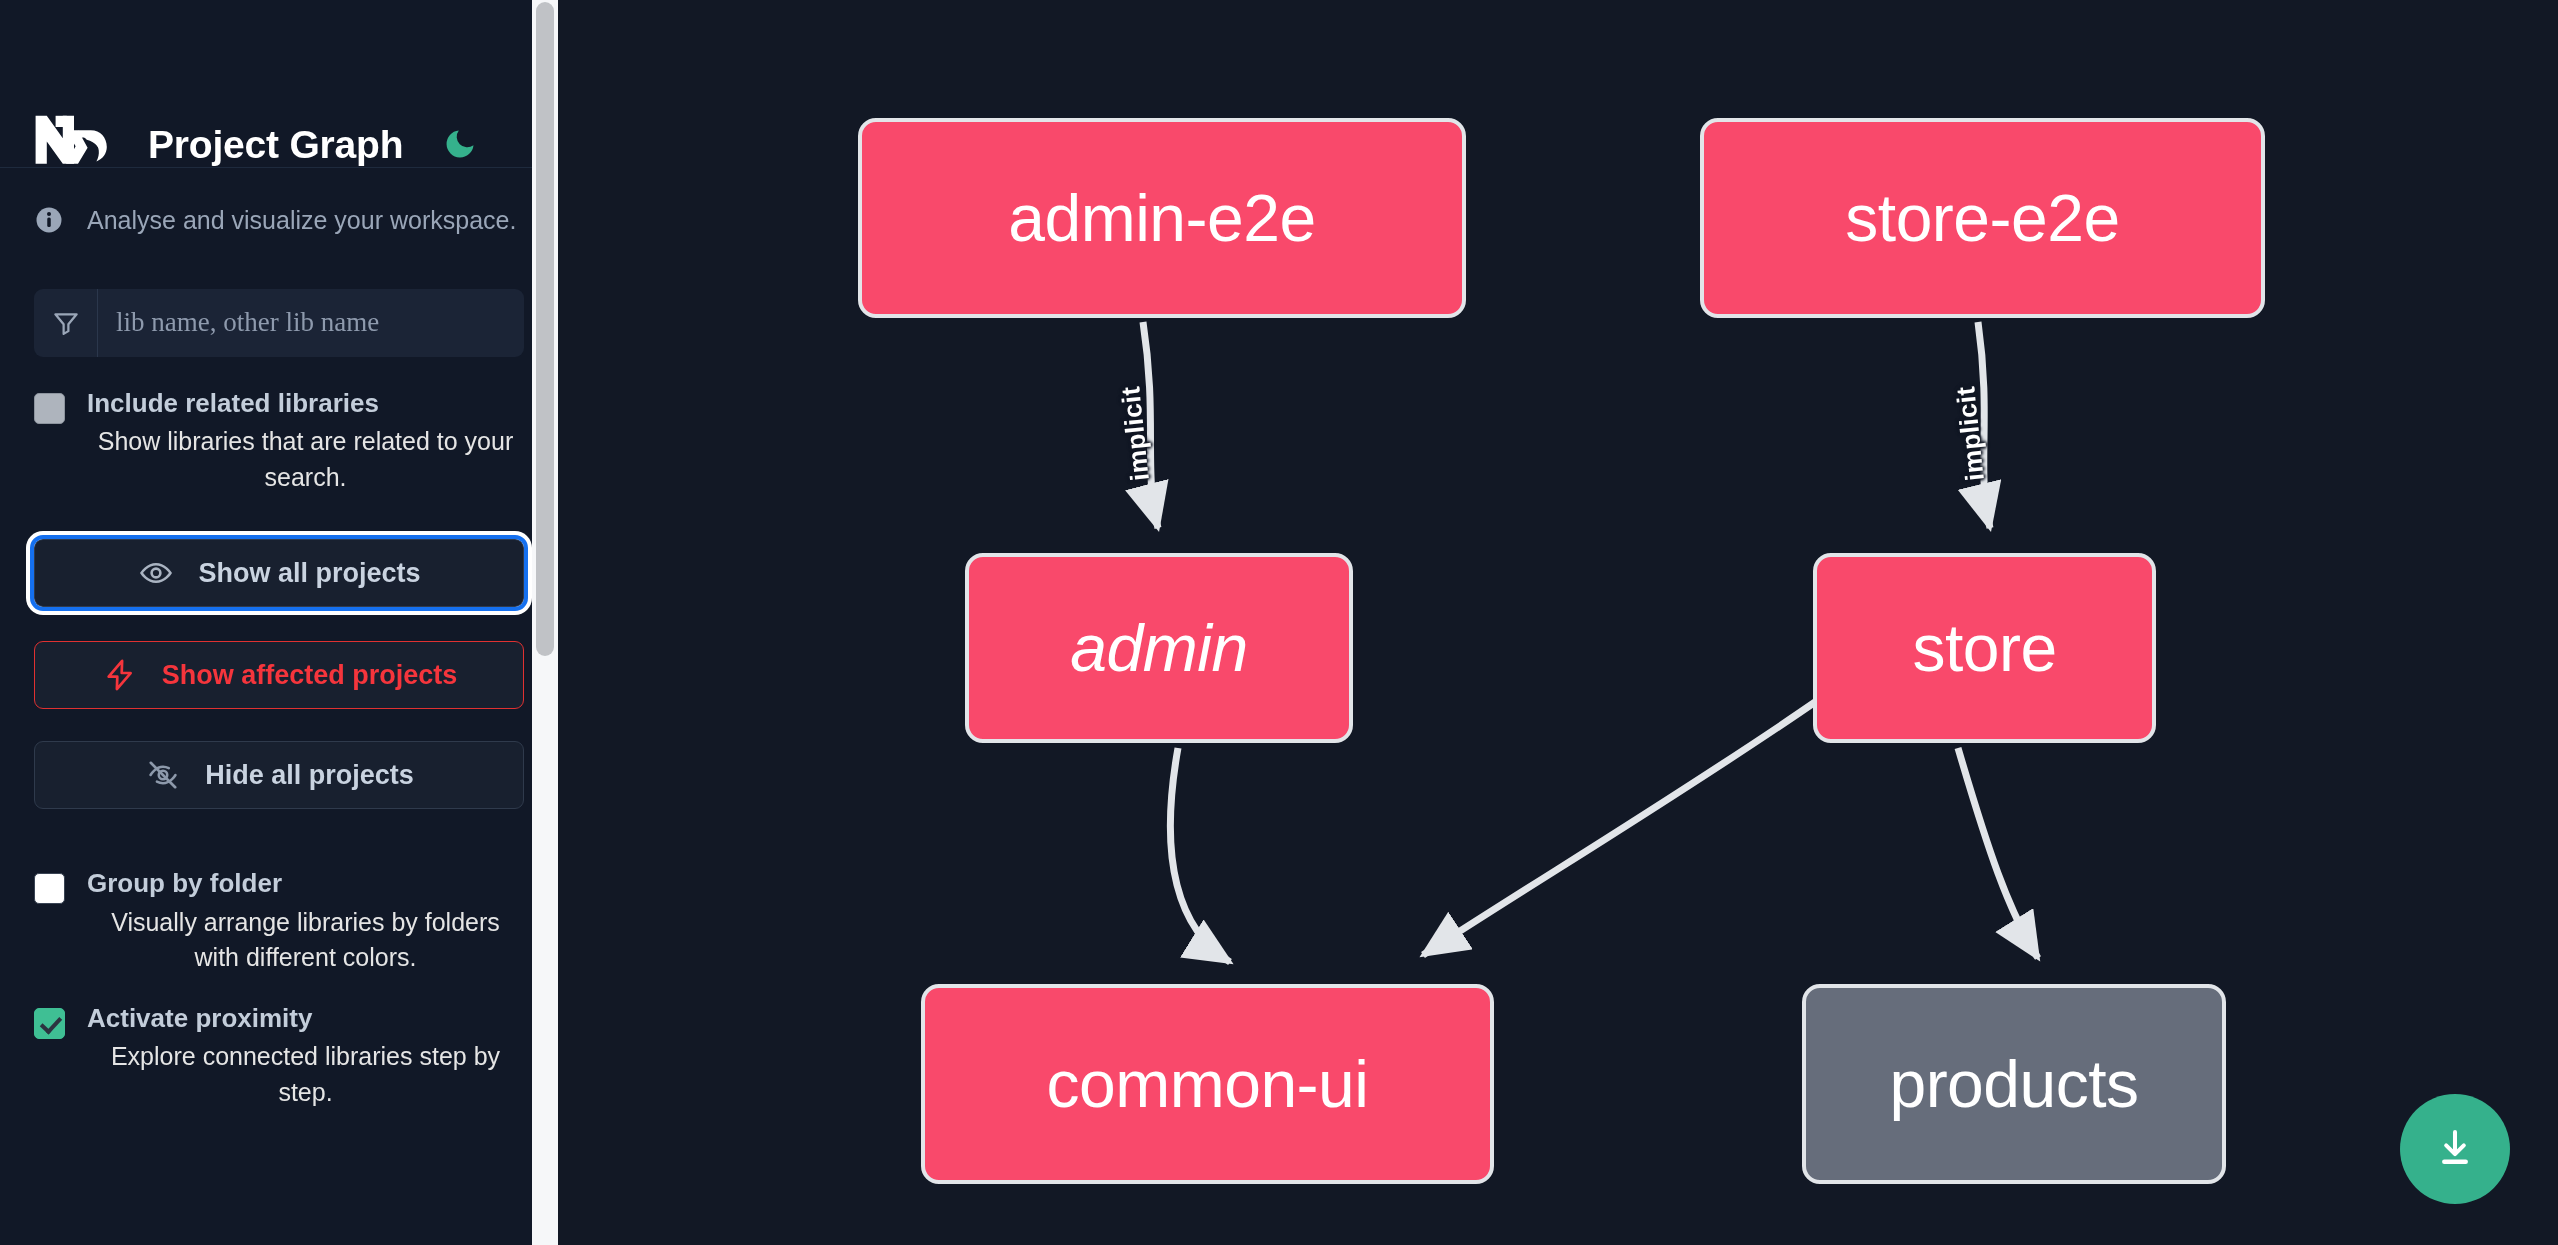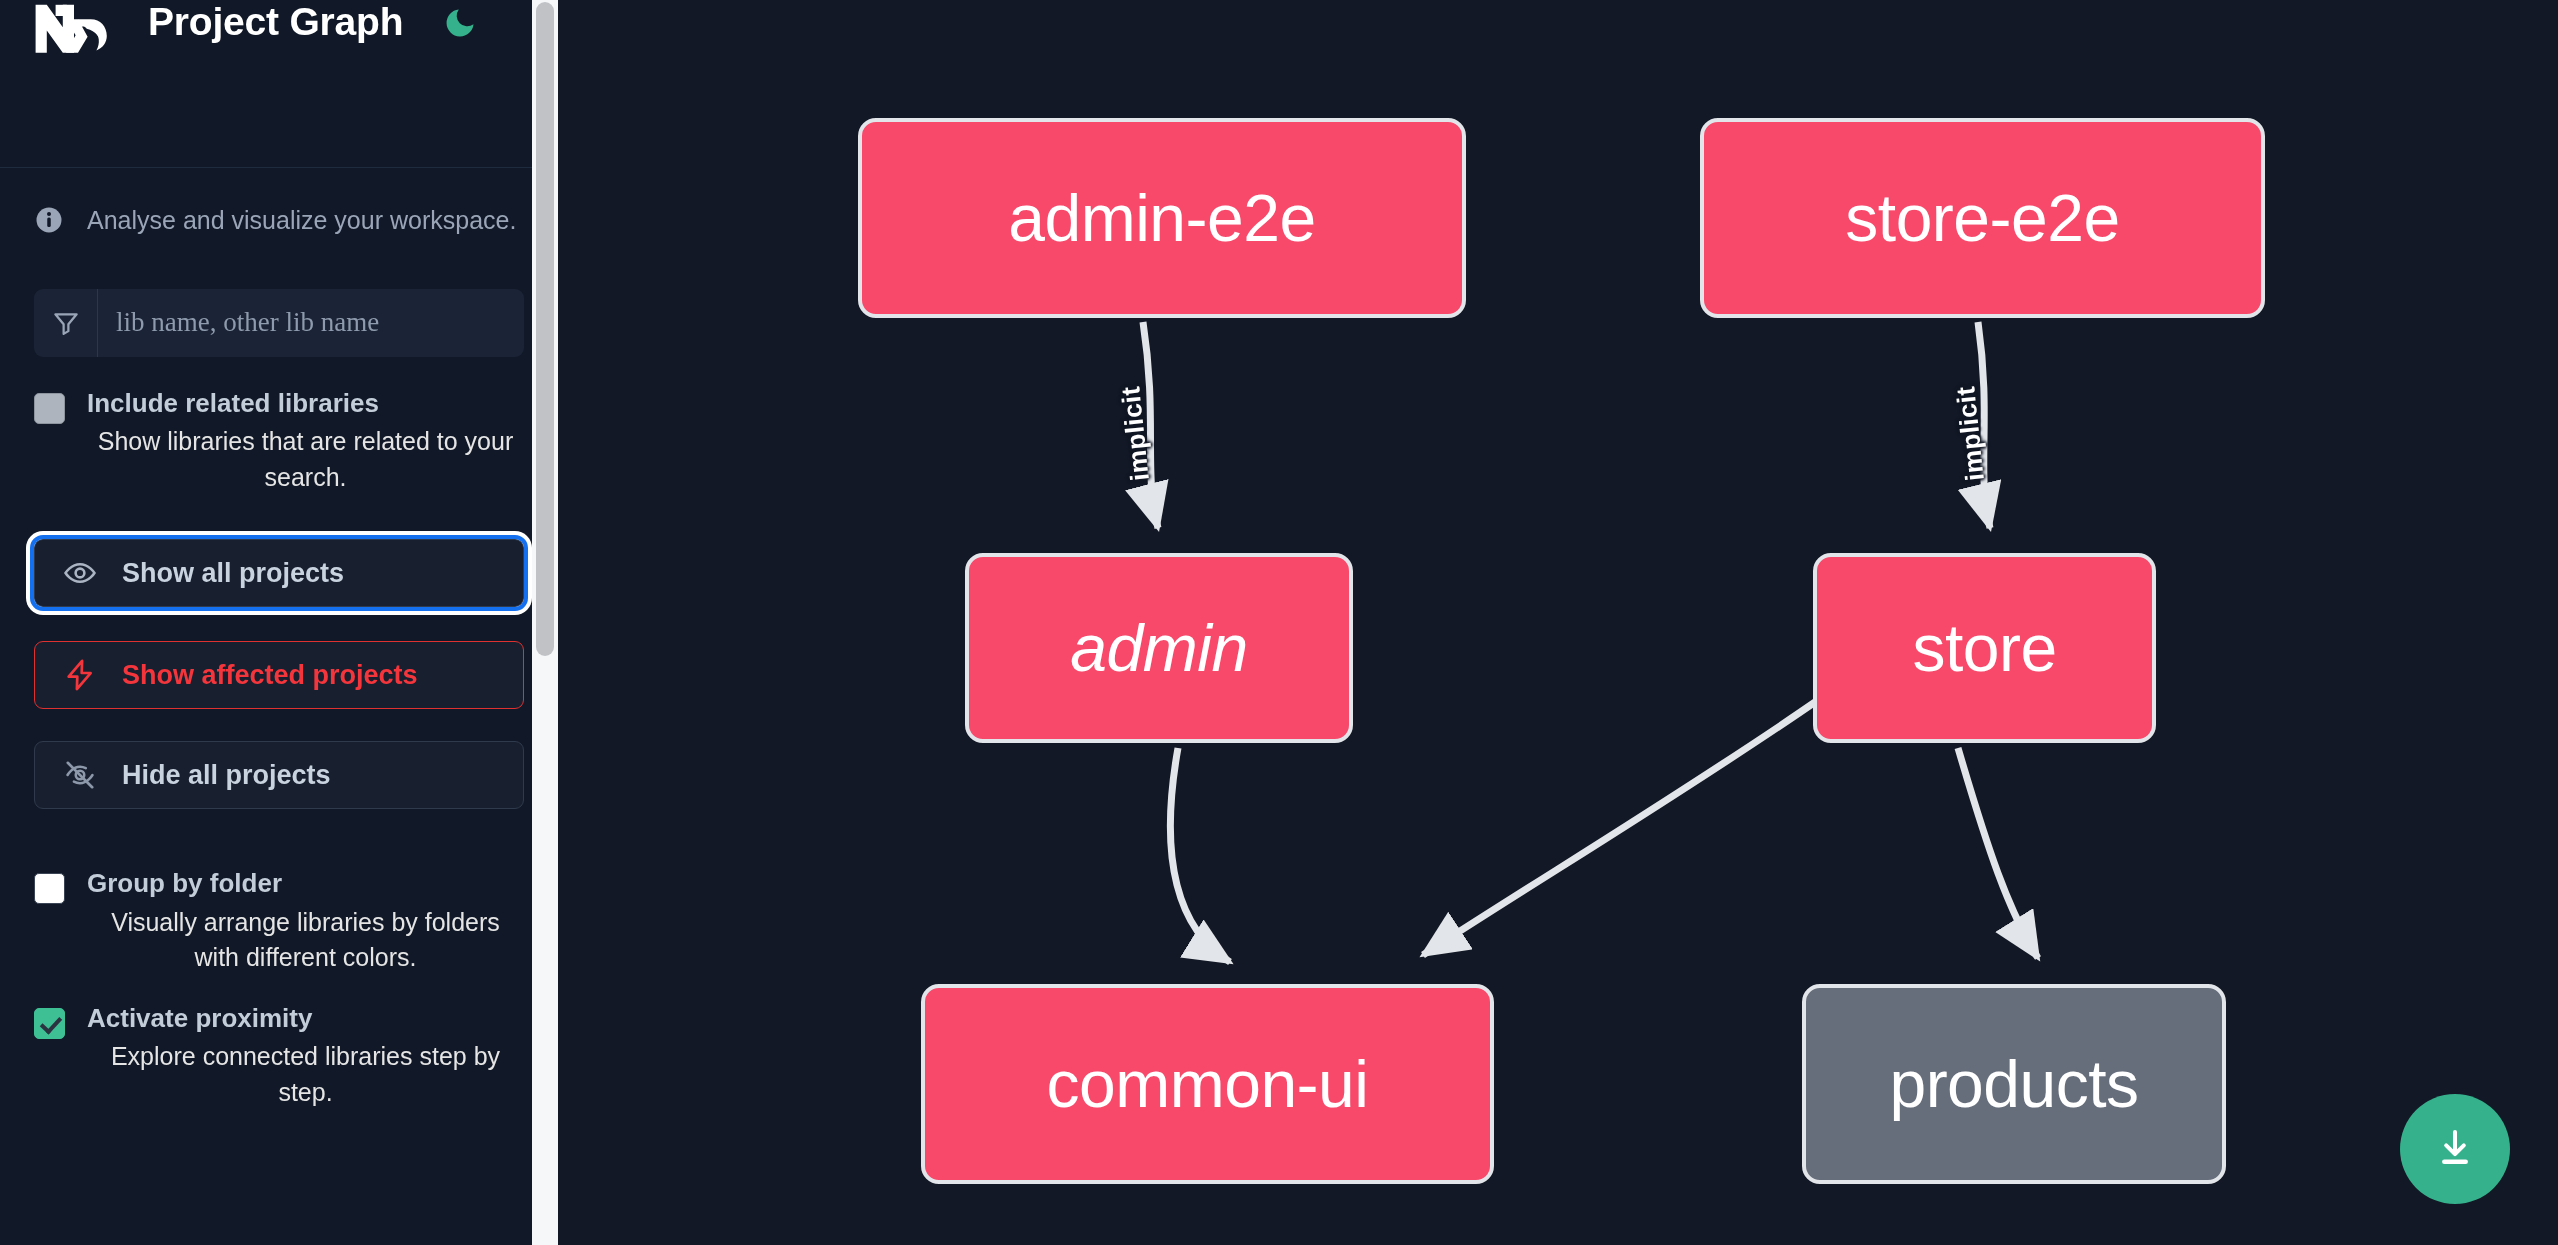--- a/index.html
+++ b/index.html
@@ -30,21 +30,21 @@
     height: 1245px;
     background: #111827;
     box-sizing: border-box;
     overflow: hidden;
     flex: 0 0 558px;
   }
 
   .sb-header {
     height: 168px;
     display: flex;
-    align-items: flex-start;
+    align-items: flex-end;
     padding: 0 34px;
     box-sizing: border-box;
     border-bottom: 1px solid #1e2a3d;
   }
   .nx-logo {
     width: 88px;
     height: 56px;
     flex: 0 0 88px;
     margin-right: 26px;
   }
@@ -164,20 +164,21 @@
     position: relative;
     height: 68px;
     border-radius: 9px;
     display: flex;
     align-items: center;
     padding: 0 26px;
     box-sizing: border-box;
     cursor: pointer;
     margin-bottom: 32px;
     background: #18202f;
+    justify-content: center;
   }
   .gbtn .gicon {
     width: 38px; height: 38px;
     flex: 0 0 38px;
     margin-right: 23px;
     display: flex; align-items: center; justify-content: center;
   }
   .gbtn .glabel { font-size: 27px; font-weight: bold; }
 
   .gbtn.primary {

